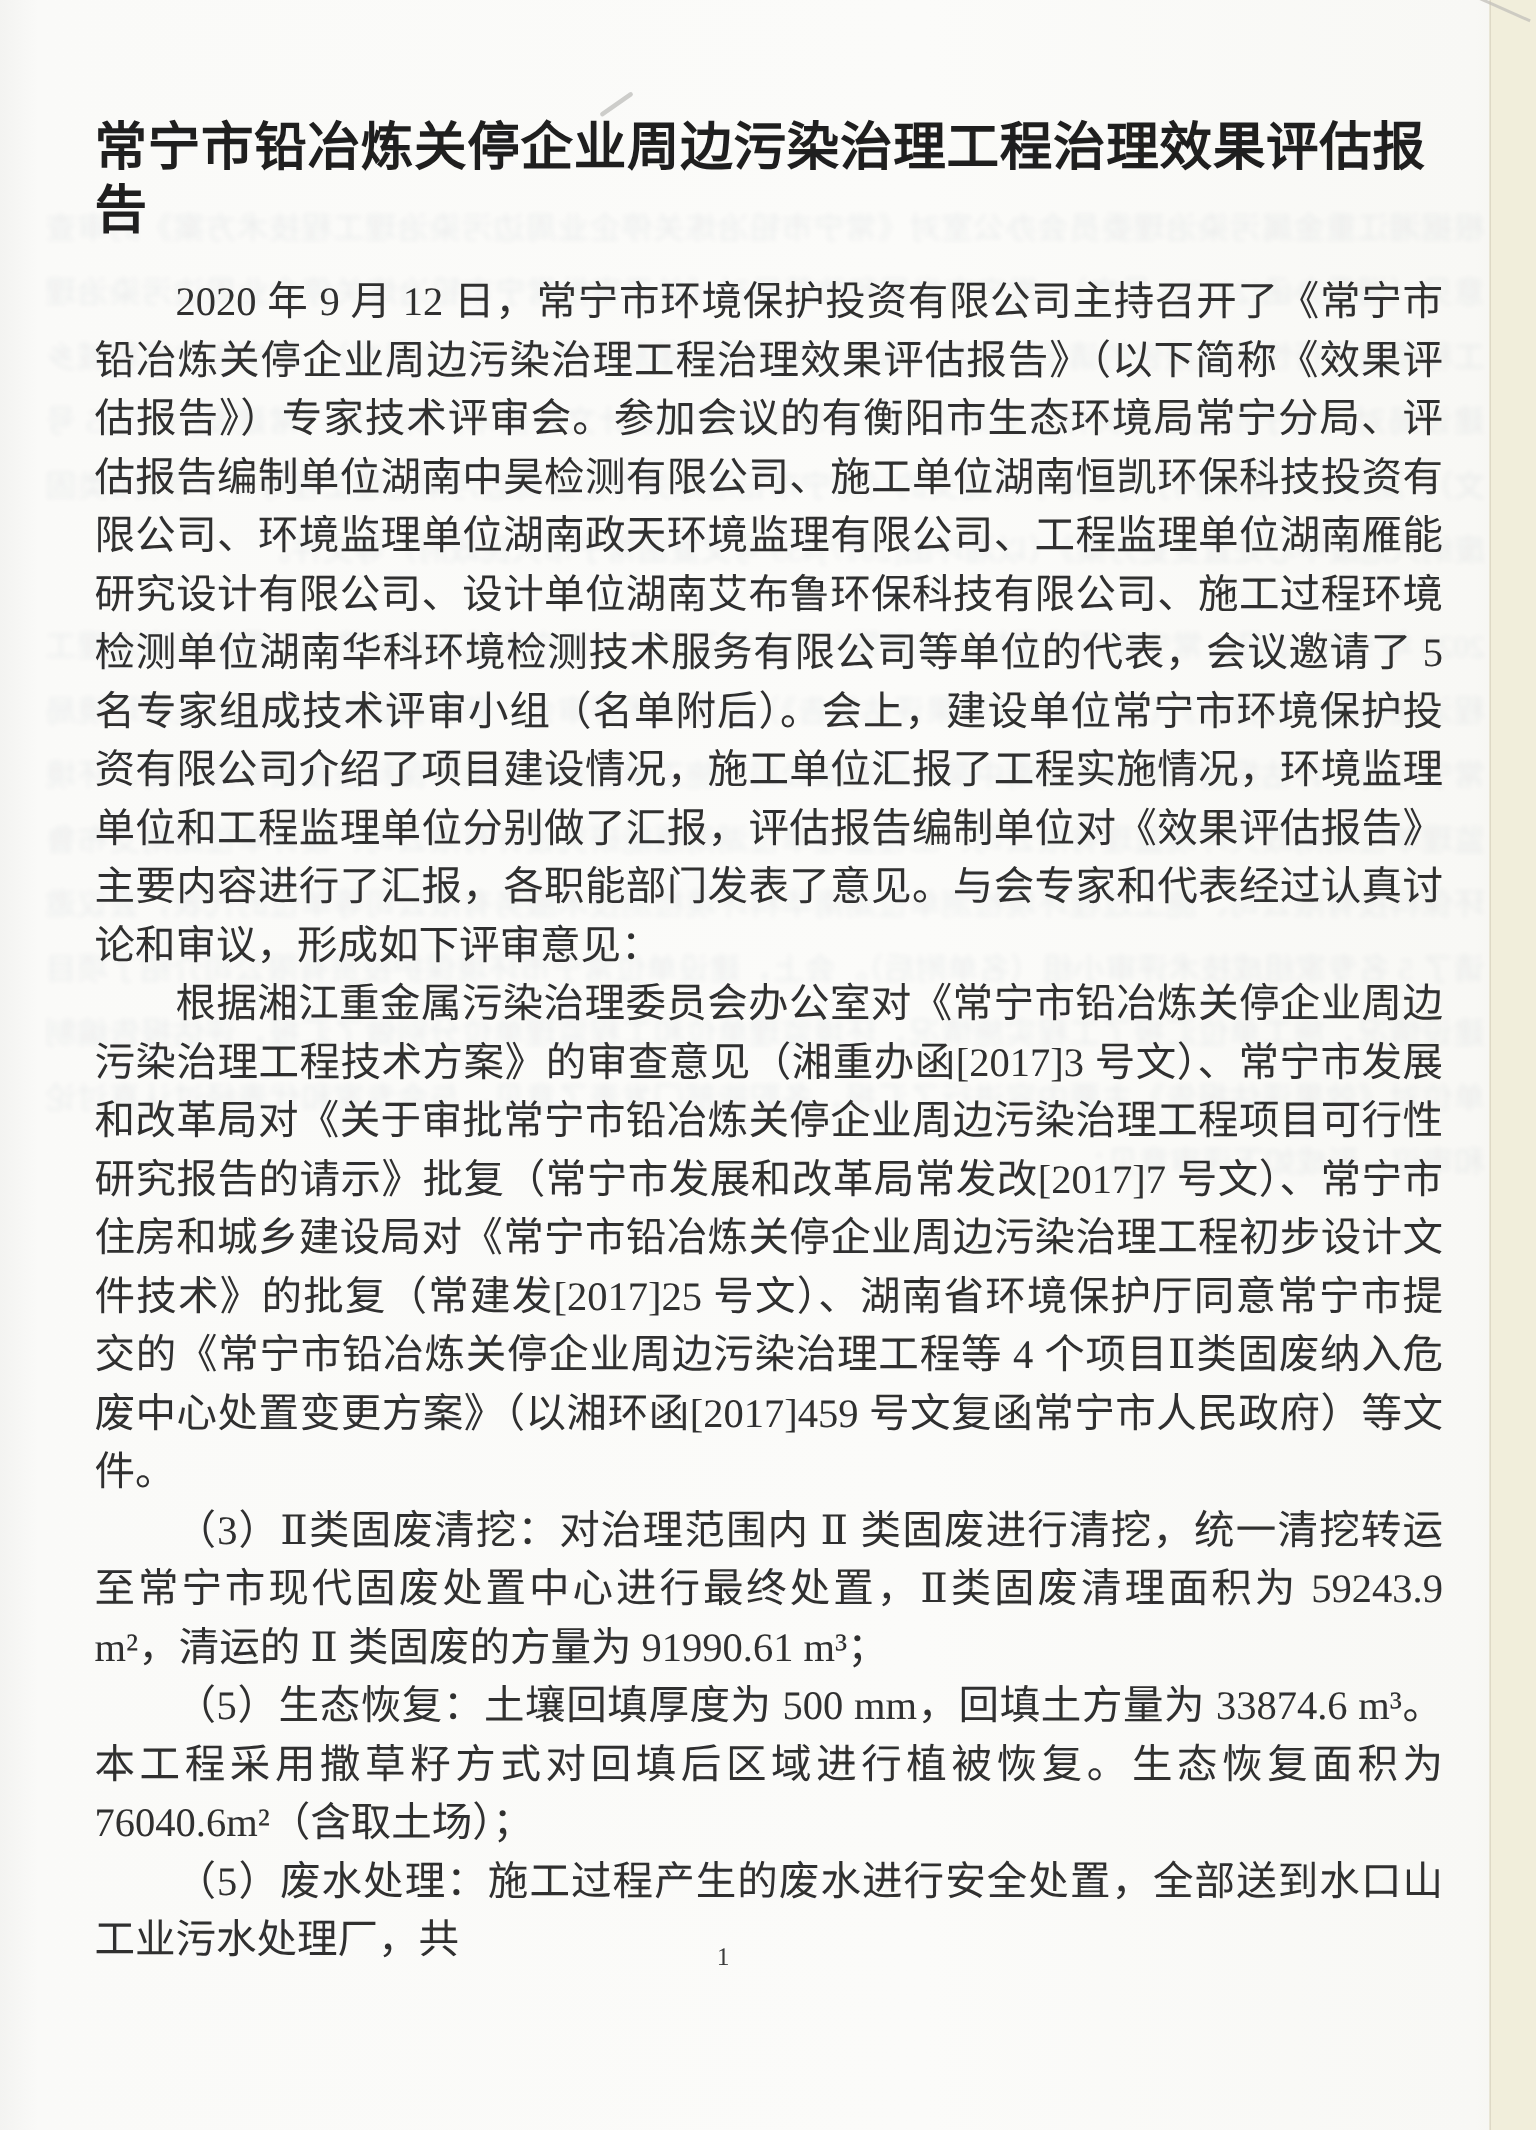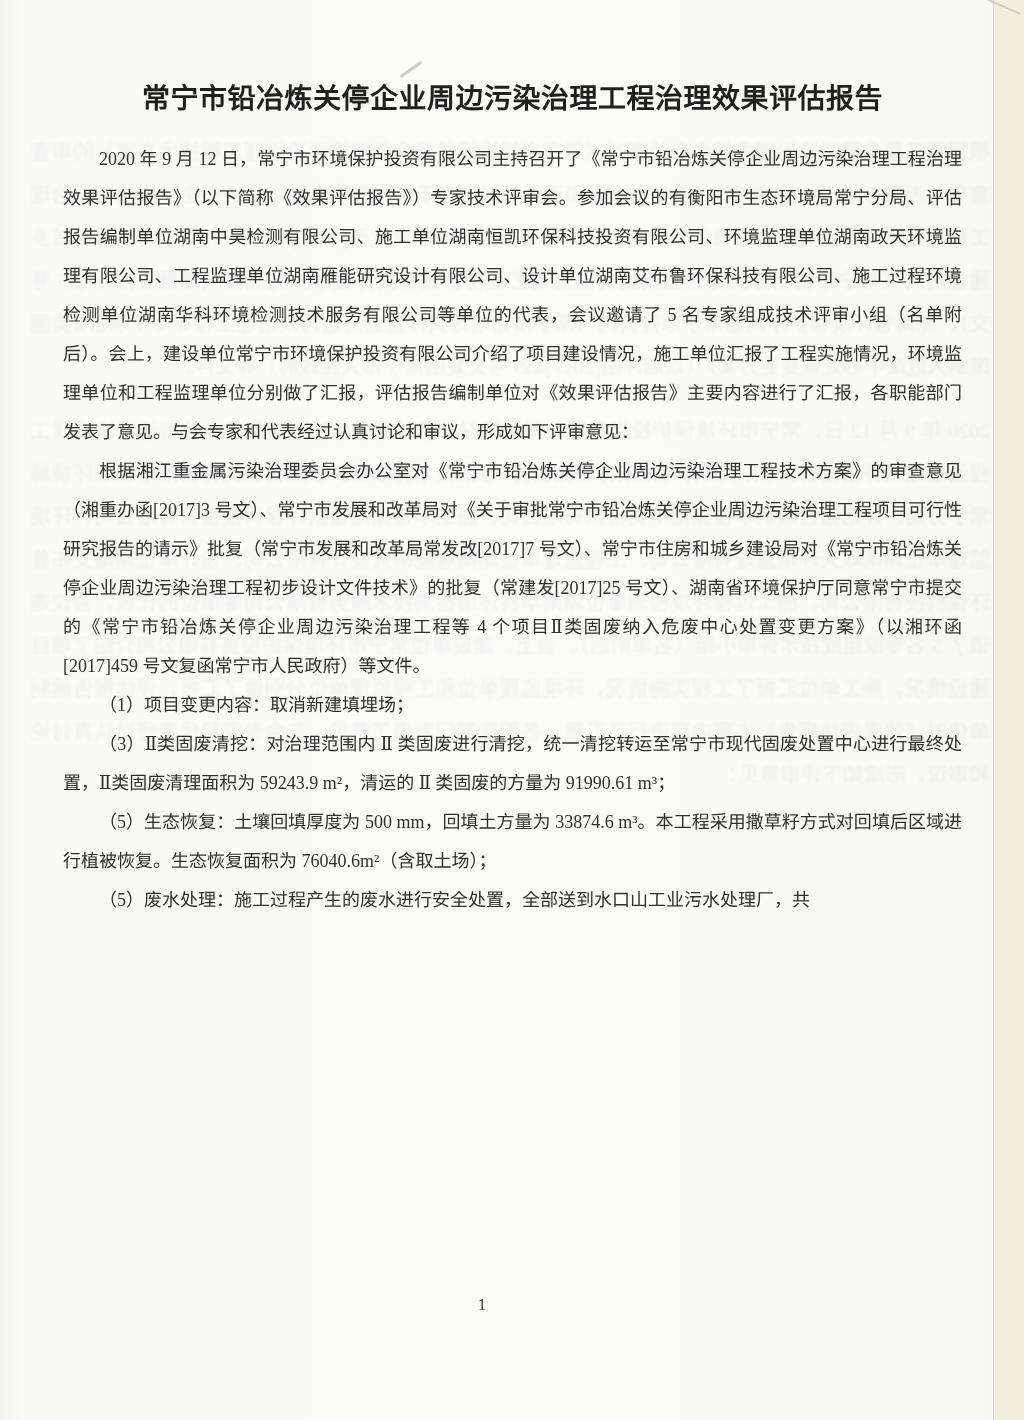--- a/index.html
+++ b/index.html
@@ -52,29 +52,29 @@
   }
   .content {
     position: absolute; left: 63px; top: 0;
     width: 899px;
     color: #2e2e2e;
   }
   .title-block { margin-top: 78px; }
   .title-line {
     font-family: "Liberation Sans", "DejaVu Sans", sans-serif;
     font-weight: 700;
-    font-size: 28px;
+    font-size: 35px;
     line-height: 42px;
-    text-align: center;
+    text-align: left;
     color: #1f1f1f;
     letter-spacing: 0.5px;
   }
   .body-block {
     margin-top: 20px;
-    font-size: 18px;
+    font-size: 27px;
     line-height: 39px;
     text-align: justify;
     color: #303030;
   }
   .body-block p {
     margin: 0;
     text-indent: 2em;
   }
   .sec-heading {
     font-family: "Liberation Sans", "DejaVu Sans", sans-serif;
@@ -113,21 +113,20 @@
     </div>
 
     <div class="body-block">
 
       <p>2020 年 9 月 12 日，常宁市环境保护投资有限公司主持召开了《常宁市铅冶炼关停企业周边污染治理工程治理效果评估报告》（以下简称《效果评估报告》）专家技术评审会。参加会议的有衡阳市生态环境局常宁分局、评估报告编制单位湖南中昊检测有限公司、施工单位湖南恒凯环保科技投资有限公司、环境监理单位湖南政天环境监理有限公司、工程监理单位湖南雁能研究设计有限公司、设计单位湖南艾布鲁环保科技有限公司、施工过程环境检测单位湖南华科环境检测技术服务有限公司等单位的代表，会议邀请了 5 名专家组成技术评审小组（名单附后）。会上，建设单位常宁市环境保护投资有限公司介绍了项目建设情况，施工单位汇报了工程实施情况，环境监理单位和工程监理单位分别做了汇报，评估报告编制单位对《效果评估报告》主要内容进行了汇报，各职能部门发表了意见。与会专家和代表经过认真讨论和审议，形成如下评审意见：</p>
 
 
       <p>根据湘江重金属污染治理委员会办公室对《常宁市铅冶炼关停企业周边污染治理工程技术方案》的审查意见（湘重办函[2017]3 号文）、常宁市发展和改革局对《关于审批常宁市铅冶炼关停企业周边污染治理工程项目可行性研究报告的请示》批复（常宁市发展和改革局常发改[2017]7 号文）、常宁市住房和城乡建设局对《常宁市铅冶炼关停企业周边污染治理工程初步设计文件技术》的批复（常建发[2017]25 号文）、湖南省环境保护厅同意常宁市提交的《常宁市铅冶炼关停企业周边污染治理工程等 4 个项目Ⅱ类固废纳入危废中心处置变更方案》（以湘环函[2017]459 号文复函常宁市人民政府）等文件。</p>
 
 
-      <p>（1）项目变更内容：取消新建填埋场；</p>
       <p>（3）Ⅱ类固废清挖：对治理范围内 Ⅱ 类固废进行清挖，统一清挖转运至常宁市现代固废处置中心进行最终处置，Ⅱ类固废清理面积为 59243.9 m²，清运的 Ⅱ 类固废的方量为 91990.61 m³；</p>
       <p>（5）生态恢复：土壤回填厚度为 500 mm，回填土方量为 33874.6 m³。本工程采用撒草籽方式对回填后区域进行植被恢复。生态恢复面积为 76040.6m²（含取土场）；</p>
       <p>（5）废水处理：施工过程产生的废水进行安全处置，全部送到水口山工业污水处理厂，共</p>
 
     </div>
   </div>
 
   <div class="page-number">1</div>
 
 </div>

